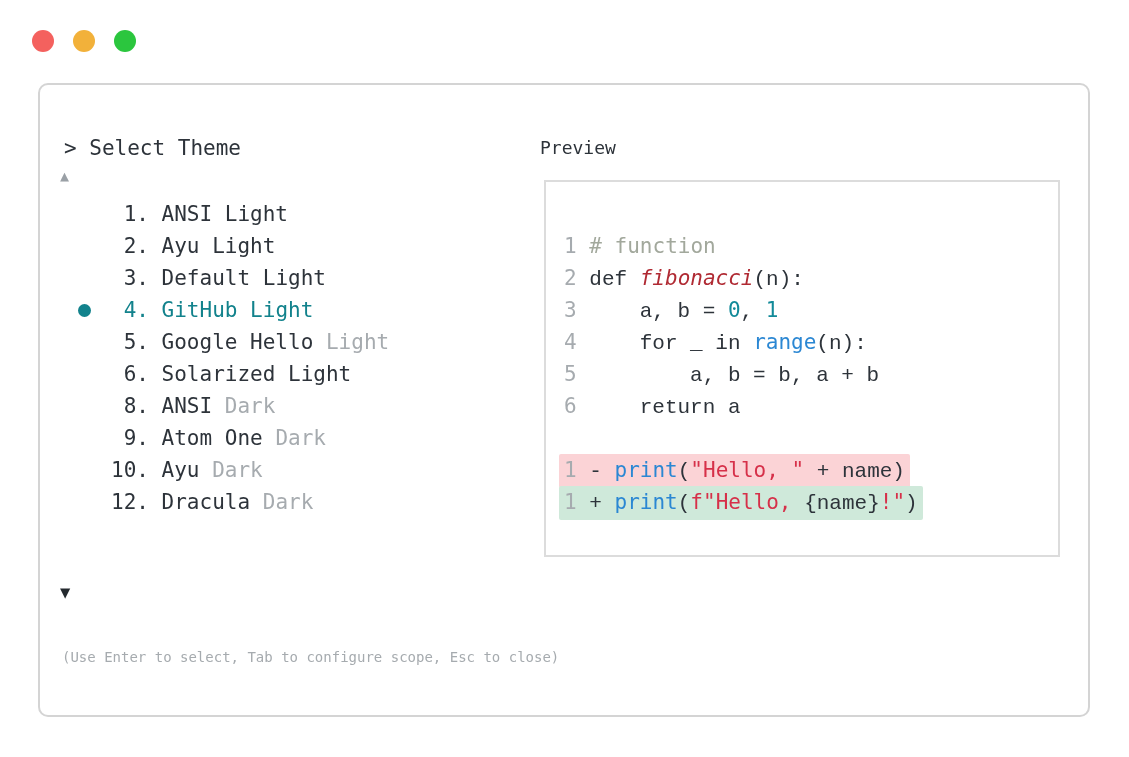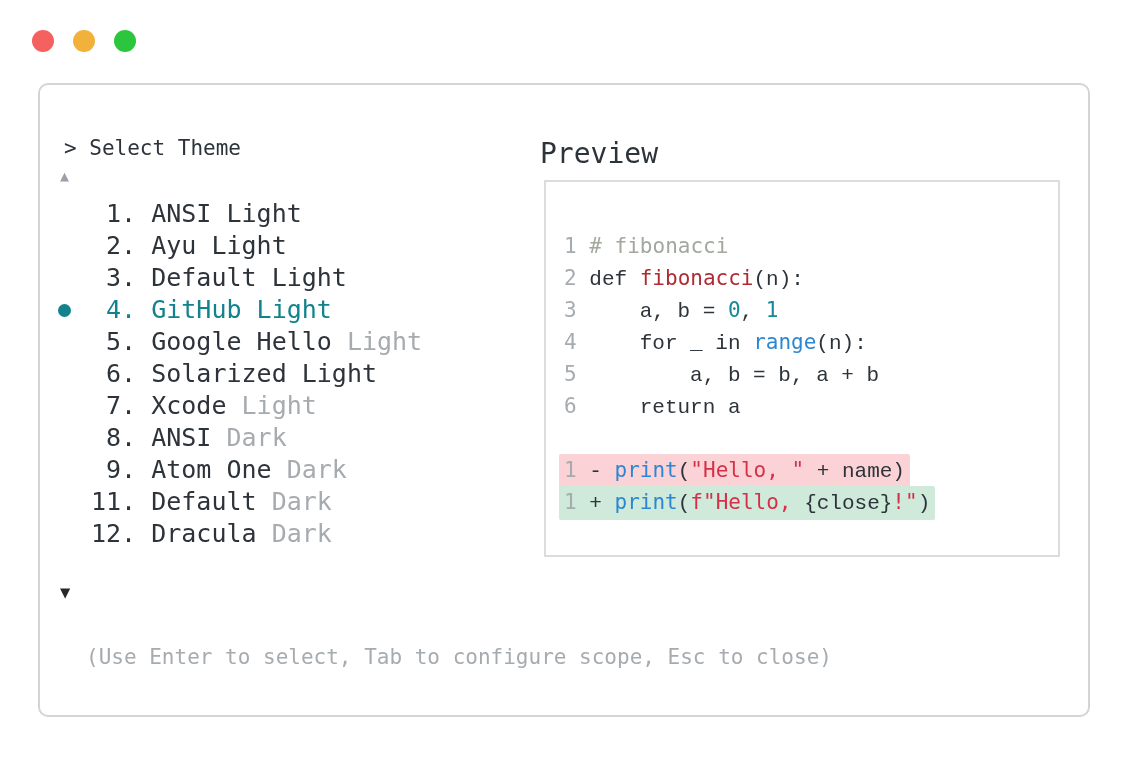--- a/index.html
+++ b/index.html
@@ -24,56 +24,55 @@
     background: #ffffff;
   }
 
   .picker-title {
     position: absolute; left: 24px; top: 48px;
     font-size: 21px; line-height: 30px; color: var(--text, #2d333a);
     white-space: pre;
   }
   .preview-title {
     position: absolute; left: 500px; top: 48px;
-    font-size: 28px; line-height: 30px; color: var(--text, #2d333a); margin-top: 6px;
+    font-size: 18px; line-height: 30px; color: var(--text, #2d333a);
   }
 
   .scroll-up {
     position: absolute; left: 20px; top: 81px;
     font-size: 15px; line-height: 20px; color: #9aa0a6;
     cursor: default;
   }
   .scroll-down {
     position: absolute; left: 20px; top: 496px;
     font-size: 17px; line-height: 22px; color: #24292e;
     cursor: default;
   }
 
   .theme-list {
     position: absolute; left: 51px; top: 113px;
     margin: 0; padding: 0; list-style: none;
   }
   .theme-row {
     position: relative; height: 32px; line-height: 32px;
-    font-size: 25px; color: var(--text, #2d333a);
-    white-space: pre; cursor: pointer;
+    font-size: 21px; color: var(--text, #2d333a);
+    white-space: pre; cursor: pointer; margin-left: 20px;
   }
   .theme-row.selected { color: var(--teal, #12828c); }
   .theme-row .variant.muted { color: var(--muted, #a6abaf); }
   .selection-bullet {
     position: absolute; left: -33px; top: 50%;
     width: 13px; height: 13px; margin-top: -6px;
     border-radius: 50%; background: var(--teal, #12828c);
   }
 
   .hint {
     position: absolute; left: 22px; top: 556px;
-    font-size: 21px; line-height: 32px; color: var(--muted, #a6abaf);
+    font-size: 14px; line-height: 32px; color: var(--muted, #a6abaf);
     white-space: pre;
-    margin-left: 24px;
   }
 
   .preview-box {
     position: absolute; left: 504px; top: 95px;
     width: 516px; height: 377px;
     border: 2px solid var(--box-border, #dcdcdc);
     background: #ffffff;
     padding: 48px 0 0 18px;
     box-sizing: border-box;
     overflow: hidden;
@@ -81,21 +80,21 @@
   .code-line {
     height: 32px; line-height: 32px;
     font-size: 21px; white-space: pre; color: var(--text, #2d333a);
   }
   .chip { display: inline-block; padding: 0 5px; margin-left: -5px; border-radius: 2px; }
   .chip.removed { background: var(--removed-bg, #fbd3d6); }
   .chip.added   { background: var(--added-bg, #cfe9da); }
   .lineno      { color: var(--muted, #a6abaf); }
   .tok-plain   { color: var(--text, #2d333a); font-family: Liberation Mono, monospace; }
   .tok-comment { color: var(--comment, #a2a89c); }
-  .tok-func    { color: var(--func-red, #b02a33); }
+  .tok-func    { color: var(--func-red, #b02a33); font-style: italic; }
   .tok-str     { color: var(--str-red, #d63049); }
   .tok-call    { color: var(--call-blue, #2b87d3); text-align: right; }
   .tok-num     { color: var(--num-teal, #128a99); }
 </style>
 </head>
 <body>
 
 <div class="stage">
 
   <div class="window-dots">
@@ -110,39 +109,38 @@
 
     <div class="scroll-up">▲</div>
 
     <ul class="theme-list" id="theme-list">
         <li class="theme-row"><span class="num"> 1. </span><span class="name">ANSI </span><span class="variant">Light</span></li>
         <li class="theme-row"><span class="num"> 2. </span><span class="name">Ayu </span><span class="variant">Light</span></li>
         <li class="theme-row"><span class="num"> 3. </span><span class="name">Default </span><span class="variant">Light</span></li>
         <li class="theme-row selected"><span class="selection-bullet"></span><span class="num"> 4. </span><span class="name">GitHub </span><span class="variant">Light</span></li>
         <li class="theme-row"><span class="num"> 5. </span><span class="name">Google Hello </span><span class="variant muted">Light</span></li>
         <li class="theme-row"><span class="num"> 6. </span><span class="name">Solarized </span><span class="variant">Light</span></li>
-        <li class="theme-row"><span class="num"> 7. </span><span class="name">Xcode </span><span class="variant muted">Light</span></li>
         <li class="theme-row"><span class="num"> 8. </span><span class="name">ANSI </span><span class="variant muted">Dark</span></li>
         <li class="theme-row"><span class="num"> 9. </span><span class="name">Atom One </span><span class="variant muted">Dark</span></li>
-        <li class="theme-row"><span class="num">11. </span><span class="name">Default </span><span class="variant muted">Dark</span></li>
+        <li class="theme-row"><span class="num">10. </span><span class="name">Ayu </span><span class="variant muted">Dark</span></li>
         <li class="theme-row"><span class="num">12. </span><span class="name">Dracula </span><span class="variant muted">Dark</span></li>
       </ul>
 
     <div class="scroll-down">▼</div>
 
     <div class="hint">(Use Enter to select, Tab to configure scope, Esc to close)</div>
 
     <div class="preview-title">Preview</div>
 
     <div class="preview-box" id="preview-box">
-        <div class="code-line"><span class="chip"><span class="lineno">1 </span><span class="tok-comment"># fibonacci</span></span></div>
+        <div class="code-line"><span class="chip"><span class="lineno">1 </span><span class="tok-comment"># function</span></span></div>
         <div class="code-line"><span class="chip"><span class="lineno">2 </span><span class="tok-plain">def </span><span class="tok-func">fibonacci</span><span class="tok-plain">(n):</span></span></div>
         <div class="code-line"><span class="chip"><span class="lineno">3 </span><span class="tok-plain">    a, b = </span><span class="tok-num">0</span><span class="tok-plain">, </span><span class="tok-num">1</span></span></div>
         <div class="code-line"><span class="chip"><span class="lineno">4 </span><span class="tok-plain">    for _ in </span><span class="tok-call">range</span><span class="tok-plain">(n):</span></span></div>
         <div class="code-line"><span class="chip"><span class="lineno">5 </span><span class="tok-plain">        a, b = b, a + b</span></span></div>
         <div class="code-line"><span class="chip"><span class="lineno">6 </span><span class="tok-plain">    return a</span></span></div>
         <div class="code-line"><span class="chip"></span></div>
         <div class="code-line"><span class="chip removed"><span class="lineno">1 </span><span class="tok-plain">- </span><span class="tok-call">print</span><span class="tok-plain">(</span><span class="tok-str">"Hello, "</span><span class="tok-plain"> + name)</span></span></div>
-        <div class="code-line"><span class="chip added"><span class="lineno">1 </span><span class="tok-plain">+ </span><span class="tok-call">print</span><span class="tok-plain">(</span><span class="tok-str">f"Hello, </span><span class="tok-plain">{close}</span><span class="tok-str">!"</span><span class="tok-plain">)</span></span></div>
+        <div class="code-line"><span class="chip added"><span class="lineno">1 </span><span class="tok-plain">+ </span><span class="tok-call">print</span><span class="tok-plain">(</span><span class="tok-str">f"Hello, </span><span class="tok-plain">{name}</span><span class="tok-str">!"</span><span class="tok-plain">)</span></span></div>
       </div>
 
   </div>
 </div>
 
 </body></html>

